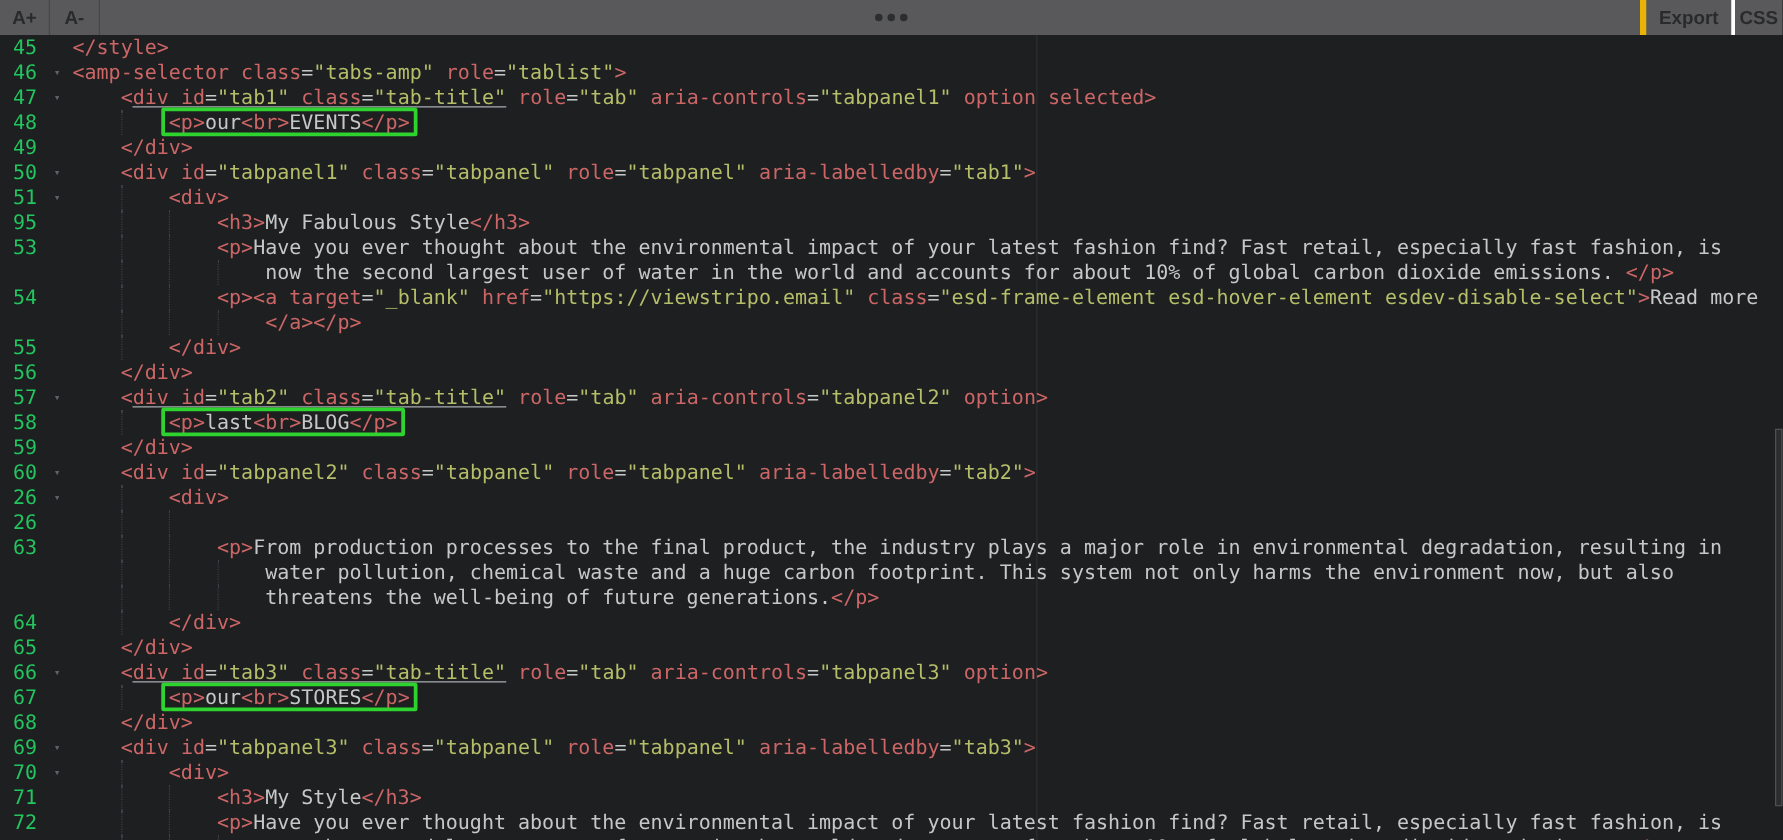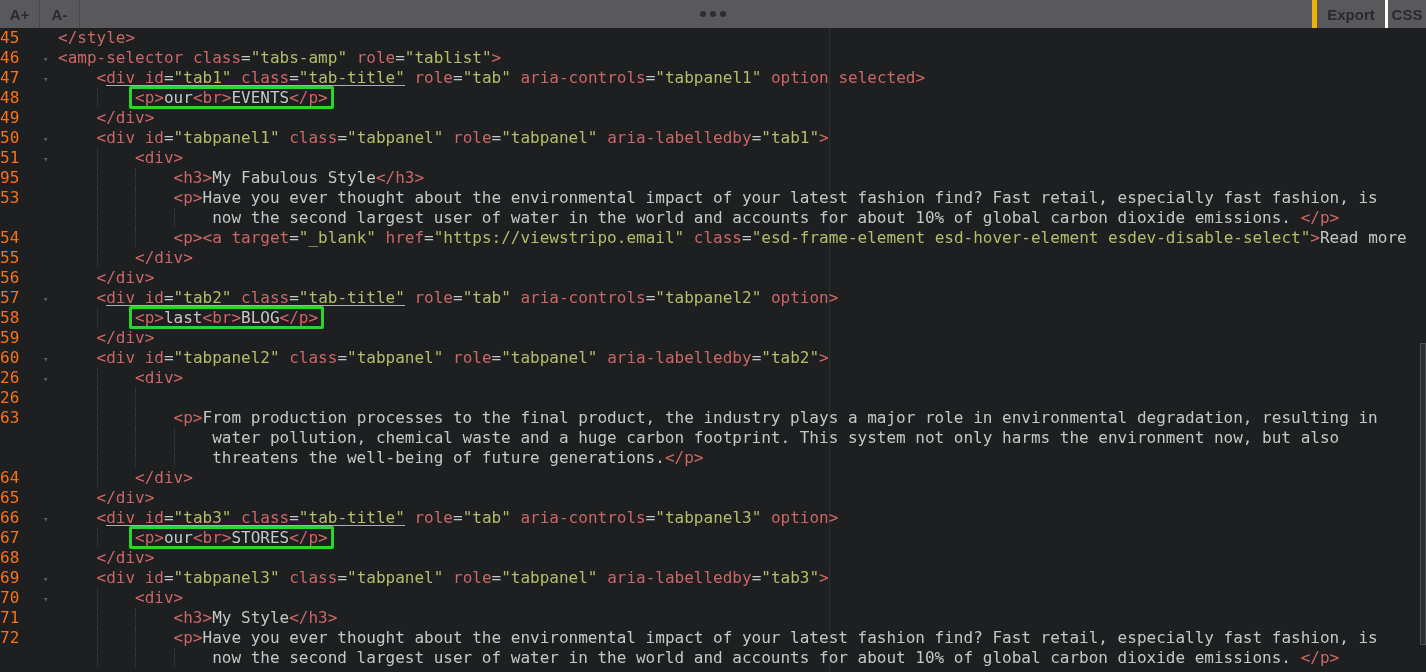--- a/index.html
+++ b/index.html
@@ -10,21 +10,21 @@
   .tb-aplus{left:0;width:40px;border-right:1px solid #474849}
   .tb-aminus{left:40px;width:40px;border-right:1px solid #474849}
   .tb-export{left:1312px;width:73px;border-left:5px solid #eab308}
   .tb-css{left:1385px;width:41px;border-left:3px solid #ffffff}
   .tb-dots{position:absolute;left:50%;top:0;transform:translateX(-50%);height:28px;display:flex;align-items:center;gap:4px}
   .dot{width:6px;height:6px;border-radius:50%;background:#2c2d2f}
   
   .editor{position:absolute;top:28px;left:0;width:1426px;height:644px;font-size:16px;line-height:20px;color:#c5c8c6;overflow:hidden}
   .ruler{position:absolute;left:829px;top:0;height:644px;width:1px;background:rgba(255,255,255,0.07)}
   .row{position:relative;height:20px;white-space:pre}
-  .lnum{position:absolute;left:0;top:0;width:40px;text-align:left;color:#f97316}
+  .lnum{position:absolute;left:0;top:0;width:40px;text-align:center;color:#22c55e}
   .fold{position:absolute;left:43px;top:1px;font-size:9px;color:#5e6266}
   .codetext{position:absolute;left:58px;top:0;white-space:pre}
   .tok-r{color:#cc6666}
   .tok-g{color:#b5bd68}
   .tok-w{color:#c5c8c6}
   .guide{position:absolute;top:0;height:20px;width:1px;border-left:1px dotted #3c3f43}
   .ulmark{position:absolute;height:1px;background:#a9adb1;bottom:2px;z-index:2}
   .selbox{position:absolute;top:-2px;height:23px;border:3px solid #2fd32f;border-radius:2px;z-index:3;pointer-events:none}
   .scroll-thumb{position:absolute;right:0;top:343px;width:6px;height:302px;background:#2b2d2f;border:1px solid #4d4f51;z-index:9}
 </style>
@@ -57,20 +57,21 @@
     <div class="row"><span class="lnum">46</span><span class="fold">▾</span><div class="codetext"><span class="tok-r">&lt;amp-selector</span><span class="tok-w"> </span><span class="tok-r">class</span><span class="tok-w">=</span><span class="tok-g">"tabs-amp"</span><span class="tok-w"> </span><span class="tok-r">role</span><span class="tok-w">=</span><span class="tok-g">"tablist"</span><span class="tok-r">&gt;</span></div></div>
     <div class="row"><span class="lnum">47</span><span class="fold">▾</span><div class="codetext"><span class="tok-w">    </span><span class="tok-r">&lt;div</span><span class="tok-w"> </span><span class="tok-r">id</span><span class="tok-w">=</span><span class="tok-g">"tab1"</span><span class="tok-w"> </span><span class="tok-r">class</span><span class="tok-w">=</span><span class="tok-g">"tab-title"</span><span class="tok-w"> </span><span class="tok-r">role</span><span class="tok-w">=</span><span class="tok-g">"tab"</span><span class="tok-w"> </span><span class="tok-r">aria-controls</span><span class="tok-w">=</span><span class="tok-g">"tabpanel1"</span><span class="tok-w"> </span><span class="tok-r">option</span><span class="tok-w"> </span><span class="tok-r">selected&gt;</span></div><div class="ulmark" style="left: calc(5ch + 58px); width: 31ch;"></div></div>
     <div class="row"><div class="guide" style="left: calc(4ch + 58px);"></div><span class="lnum">48</span><div class="codetext"><span class="tok-w">        </span><span class="tok-r">&lt;p&gt;</span><span class="tok-w">our</span><span class="tok-r">&lt;br&gt;</span><span class="tok-w">EVENTS</span><span class="tok-r">&lt;/p&gt;</span></div><div class="selbox" style="left: calc(8ch + 52px); width: calc(20ch + 12px);"></div></div>
     <div class="row"><span class="lnum">49</span><div class="codetext"><span class="tok-w">    </span><span class="tok-r">&lt;/div&gt;</span></div></div>
     <div class="row"><span class="lnum">50</span><span class="fold">▾</span><div class="codetext"><span class="tok-w">    </span><span class="tok-r">&lt;div</span><span class="tok-w"> </span><span class="tok-r">id</span><span class="tok-w">=</span><span class="tok-g">"tabpanel1"</span><span class="tok-w"> </span><span class="tok-r">class</span><span class="tok-w">=</span><span class="tok-g">"tabpanel"</span><span class="tok-w"> </span><span class="tok-r">role</span><span class="tok-w">=</span><span class="tok-g">"tabpanel"</span><span class="tok-w"> </span><span class="tok-r">aria-labelledby</span><span class="tok-w">=</span><span class="tok-g">"tab1"</span><span class="tok-r">&gt;</span></div></div>
     <div class="row"><div class="guide" style="left: calc(4ch + 58px);"></div><span class="lnum">51</span><span class="fold">▾</span><div class="codetext"><span class="tok-w">        </span><span class="tok-r">&lt;div&gt;</span></div></div>
     <div class="row"><div class="guide" style="left: calc(4ch + 58px);"></div><div class="guide" style="left: calc(8ch + 58px);"></div><span class="lnum">95</span><div class="codetext"><span class="tok-w">            </span><span class="tok-r">&lt;h3&gt;</span><span class="tok-w">My Fabulous Style</span><span class="tok-r">&lt;/h3&gt;</span></div></div>
     <div class="row"><div class="guide" style="left: calc(4ch + 58px);"></div><div class="guide" style="left: calc(8ch + 58px);"></div><span class="lnum">53</span><div class="codetext"><span class="tok-w">            </span><span class="tok-r">&lt;p&gt;</span><span class="tok-w">Have you ever thought about the environmental impact of your latest fashion find? Fast retail, especially fast fashion, is</span></div></div>
     <div class="row"><div class="guide" style="left: calc(4ch + 58px);"></div><div class="guide" style="left: calc(8ch + 58px);"></div><div class="guide" style="left: calc(12ch + 58px);"></div><span class="lnum"></span><div class="codetext"><span class="tok-w">                now the second largest user of water in the world and accounts for about 10% of global carbon dioxide emissions. </span><span class="tok-r">&lt;/p&gt;</span></div></div>
     <div class="row"><div class="guide" style="left: calc(4ch + 58px);"></div><div class="guide" style="left: calc(8ch + 58px);"></div><span class="lnum">54</span><div class="codetext"><span class="tok-w">            </span><span class="tok-r">&lt;p&gt;&lt;a</span><span class="tok-w"> </span><span class="tok-r">target</span><span class="tok-w">=</span><span class="tok-g">"_blank"</span><span class="tok-w"> </span><span class="tok-r">href</span><span class="tok-w">=</span><span class="tok-g">"https://viewstripo.email"</span><span class="tok-w"> </span><span class="tok-r">class</span><span class="tok-w">=</span><span class="tok-g">"esd-frame-element esd-hover-element esdev-disable-select"</span><span class="tok-r">&gt;</span><span class="tok-w">Read more</span></div></div>
+    <div class="row"><div class="guide" style="left: calc(4ch + 58px);"></div><div class="guide" style="left: calc(8ch + 58px);"></div><div class="guide" style="left: calc(12ch + 58px);"></div><span class="lnum"></span><div class="codetext"><span class="tok-w">                </span><span class="tok-r">&lt;/a&gt;&lt;/p&gt;</span></div></div>
     <div class="row"><div class="guide" style="left: calc(4ch + 58px);"></div><span class="lnum">55</span><div class="codetext"><span class="tok-w">        </span><span class="tok-r">&lt;/div&gt;</span></div></div>
     <div class="row"><span class="lnum">56</span><div class="codetext"><span class="tok-w">    </span><span class="tok-r">&lt;/div&gt;</span></div></div>
     <div class="row"><span class="lnum">57</span><span class="fold">▾</span><div class="codetext"><span class="tok-w">    </span><span class="tok-r">&lt;div</span><span class="tok-w"> </span><span class="tok-r">id</span><span class="tok-w">=</span><span class="tok-g">"tab2"</span><span class="tok-w"> </span><span class="tok-r">class</span><span class="tok-w">=</span><span class="tok-g">"tab-title"</span><span class="tok-w"> </span><span class="tok-r">role</span><span class="tok-w">=</span><span class="tok-g">"tab"</span><span class="tok-w"> </span><span class="tok-r">aria-controls</span><span class="tok-w">=</span><span class="tok-g">"tabpanel2"</span><span class="tok-w"> </span><span class="tok-r">option&gt;</span></div><div class="ulmark" style="left: calc(5ch + 58px); width: 31ch;"></div></div>
     <div class="row"><div class="guide" style="left: calc(4ch + 58px);"></div><span class="lnum">58</span><div class="codetext"><span class="tok-w">        </span><span class="tok-r">&lt;p&gt;</span><span class="tok-w">last</span><span class="tok-r">&lt;br&gt;</span><span class="tok-w">BLOG</span><span class="tok-r">&lt;/p&gt;</span></div><div class="selbox" style="left: calc(8ch + 52px); width: calc(19ch + 12px);"></div></div>
     <div class="row"><span class="lnum">59</span><div class="codetext"><span class="tok-w">    </span><span class="tok-r">&lt;/div&gt;</span></div></div>
     <div class="row"><span class="lnum">60</span><span class="fold">▾</span><div class="codetext"><span class="tok-w">    </span><span class="tok-r">&lt;div</span><span class="tok-w"> </span><span class="tok-r">id</span><span class="tok-w">=</span><span class="tok-g">"tabpanel2"</span><span class="tok-w"> </span><span class="tok-r">class</span><span class="tok-w">=</span><span class="tok-g">"tabpanel"</span><span class="tok-w"> </span><span class="tok-r">role</span><span class="tok-w">=</span><span class="tok-g">"tabpanel"</span><span class="tok-w"> </span><span class="tok-r">aria-labelledby</span><span class="tok-w">=</span><span class="tok-g">"tab2"</span><span class="tok-r">&gt;</span></div></div>
     <div class="row"><div class="guide" style="left: calc(4ch + 58px);"></div><span class="lnum">26</span><span class="fold">▾</span><div class="codetext"><span class="tok-w">        </span><span class="tok-r">&lt;div&gt;</span></div></div>
     <div class="row"><div class="guide" style="left: calc(4ch + 58px);"></div><div class="guide" style="left: calc(8ch + 58px);"></div><span class="lnum">26</span></div>
     <div class="row"><div class="guide" style="left: calc(4ch + 58px);"></div><div class="guide" style="left: calc(8ch + 58px);"></div><span class="lnum">63</span><div class="codetext"><span class="tok-w">            </span><span class="tok-r">&lt;p&gt;</span><span class="tok-w">From production processes to the final product, the industry plays a major role in environmental degradation, resulting in</span></div></div>
     <div class="row"><div class="guide" style="left: calc(4ch + 58px);"></div><div class="guide" style="left: calc(8ch + 58px);"></div><div class="guide" style="left: calc(12ch + 58px);"></div><span class="lnum"></span><div class="codetext"><span class="tok-w">                water pollution, chemical waste and a huge carbon footprint. This system not only harms the environment now, but also</span></div></div>

